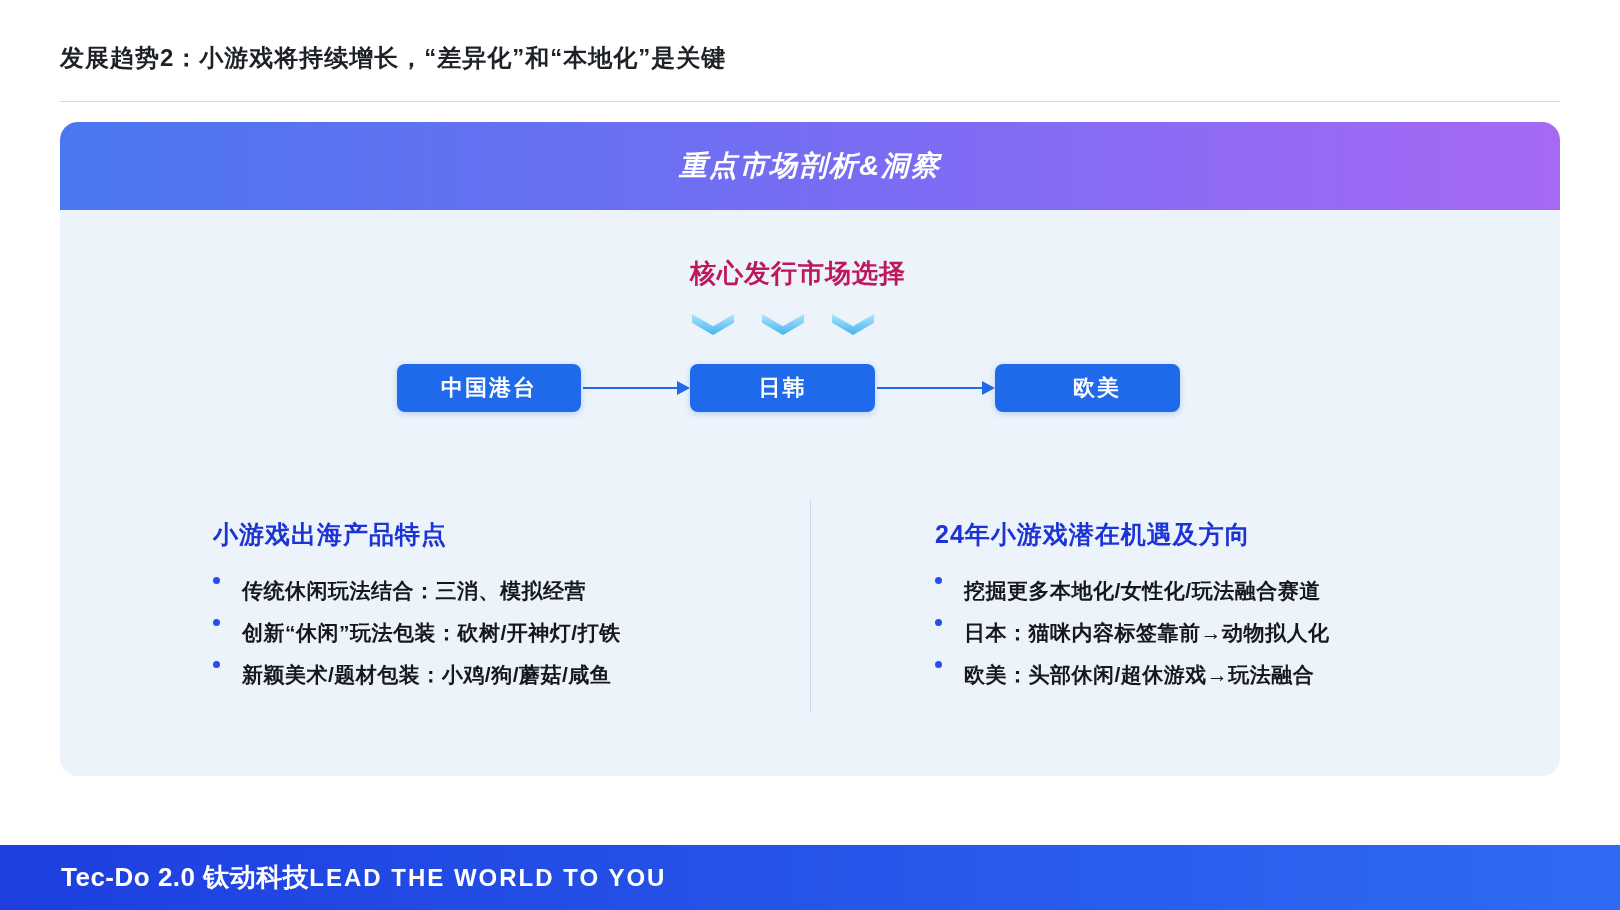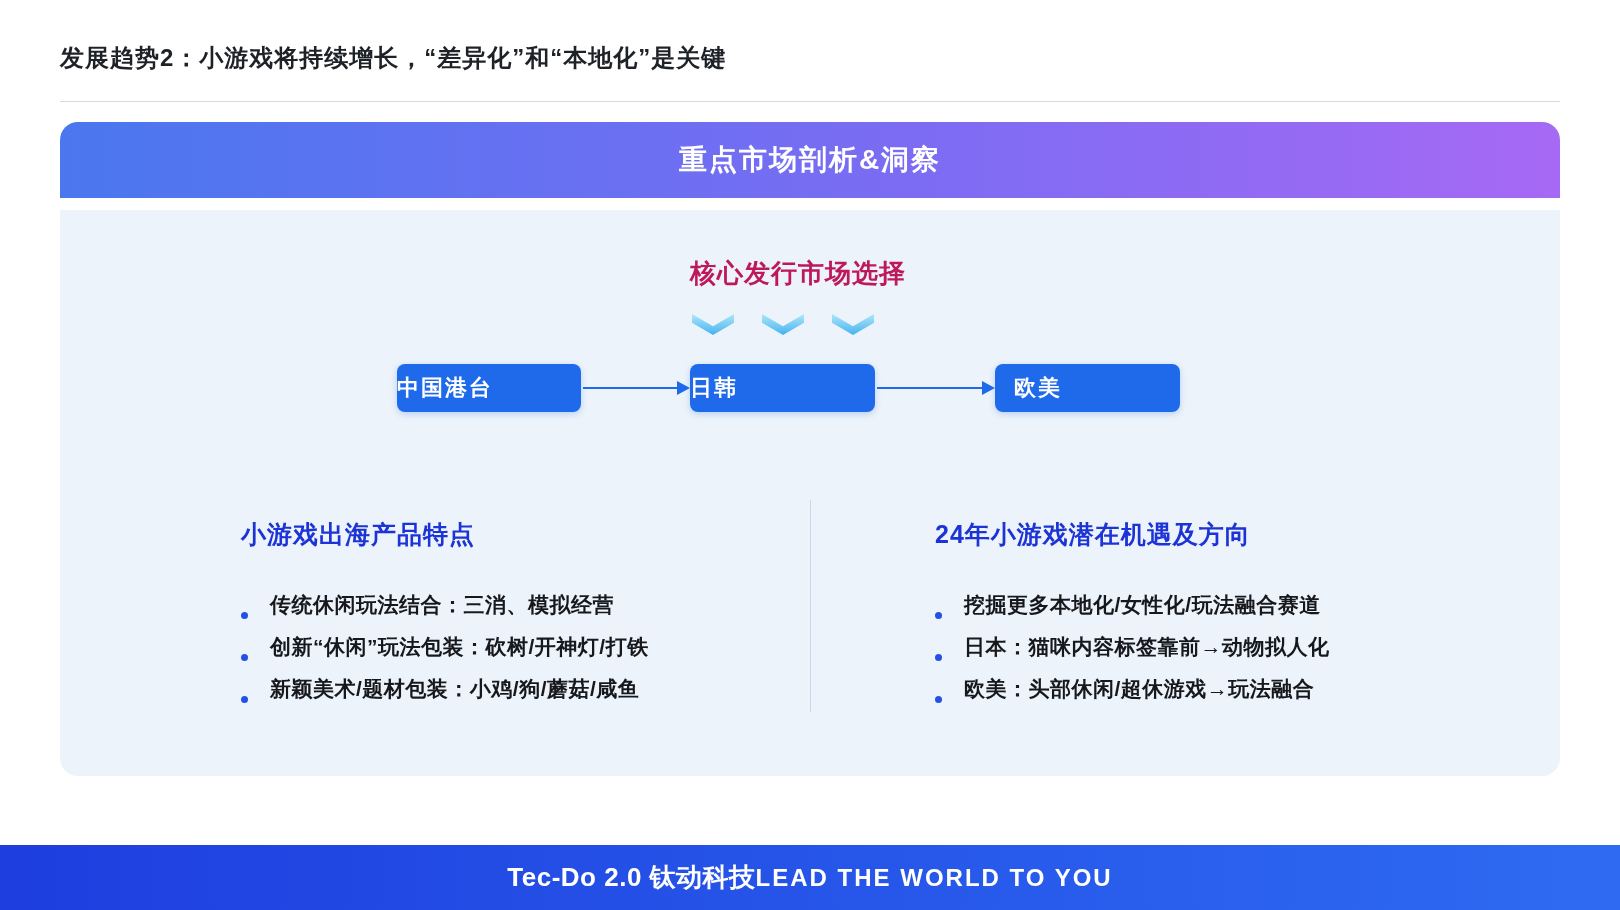--- a/index.html
+++ b/index.html
@@ -8,62 +8,62 @@
     --footer-start:#1E3EDF; --footer-end:#2E6BF2; --text-dark:#1E2227;
   }
   *{margin:0;padding:0;box-sizing:border-box;}
   html,body{width:1620px;height:910px;}
   body{font-family:"Liberation Sans","DejaVu Sans",sans-serif;background:#ffffff;overflow:hidden;position:relative;}
   .slide{position:relative;width:1620px;height:910px;background:#ffffff;}
 
   .title{position:absolute;left:60px;top:42px;font-size:24px;font-weight:800;color:var(--text-dark);letter-spacing:1px;white-space:nowrap;}
   .title-rule{position:absolute;left:60px;top:101px;width:1500px;height:1px;background:#D9D9D9;}
 
-  .banner{position:absolute;left:60px;top:122px;width:1500px;height:76px;border-radius:18px 18px 0 0;
+  .banner{position:absolute;left:60px;top:122px;width:1500px;height:88px;border-radius:18px 18px 0 0;
     background:linear-gradient(90deg,var(--banner-start) 0%,#7A6CF3 55%,var(--banner-end) 100%);
-    display:flex;align-items:center;justify-content:center;}
+    display:flex;align-items:center;justify-content:center;font-style:italic;}
   .banner span{color:#ffffff;font-size:28px;font-weight:800;letter-spacing:2px;}
 
   .panel{position:absolute;left:60px;top:210px;width:1500px;height:566px;background:var(--panel-bg);
     border-radius:0 0 18px 18px;}
 
   .flow-heading{position:absolute;left:630px;top:46px;width:185px;text-align:center;white-space:nowrap;
     font-size:26px;font-weight:800;color:#be185d;letter-spacing:1px;}
 
   .chevrons{position:absolute;left:632px;top:104px;width:182px;display:flex;justify-content:space-between;}
   .chev{display:block;width:42px;height:21px;
     background:linear-gradient(180deg,#AEE7FB 0%,#45B2EE 100%);
     clip-path:polygon(0 0,50% 58%,100% 0,100% 42%,50% 100%,0 42%);}
 
   .market-btn{position:absolute;top:154px;height:48px;background:var(--node-blue);border-radius:8px;
-    display:flex;align-items:center;box-shadow:0 2px 6px rgba(30,106,234,.25);}
+    display:flex;align-items:center;justify-content:center;box-shadow:0 2px 6px rgba(30,106,234,.25);}
   .market-btn span{color:#ffffff;font-size:22px;font-weight:700;letter-spacing:2px;}
   .btn-1{left:337px;width:184px;}
   .btn-2{left:630px;width:185px;}
   .btn-3{left:935px;width:185px;padding-left:19px;}
 
   .flow-arrow{position:absolute;top:177px;height:2px;background:var(--node-blue);}
   .flow-arrow::after{content:"";position:absolute;right:-12px;top:-6px;width:0;height:0;
     border-left:13px solid var(--node-blue);border-top:7px solid transparent;border-bottom:7px solid transparent;}
   .arrow-1{left:523px;width:95px;}
   .arrow-2{left:817px;width:106px;}
 
   .v-divider{position:absolute;left:750px;top:290px;width:1px;height:212px;background:#C5DAEE;}
 
   .info-col{position:absolute;top:308px;width:640px;}
-  .info-col.left{left:153px;margin-left:28px;}
+  .info-col.left{left:153px;}
   .info-col.right{left:875px;}
   .col-title{font-size:25px;font-weight:800;color:var(--heading-blue);letter-spacing:1px;margin-bottom:26px;}
   .bullets{list-style:none;}
-  .bullets li{display:flex;align-items:flex-end;height:42px;font-size:21px;color:#16181C;font-weight:600;letter-spacing:0.5px;}
+  .bullets li{display:flex;align-items:flex-start;height:42px;font-size:21px;color:#16181C;font-weight:600;letter-spacing:0.5px;}
   .bullets .dot{width:7px;height:7px;border-radius:50%;background:#2450E8;margin-right:22px;flex:0 0 auto;}
 
   .footer{position:absolute;left:0;top:845px;width:1620px;height:65px;
     background:linear-gradient(90deg,var(--footer-start) 0%,var(--footer-end) 100%);
-    display:flex;align-items:center;justify-content:center;padding:0 61px;}
+    display:flex;align-items:center;justify-content:flex-start;padding:0 61px;}
   .footer .brand{color:#ffffff;font-size:26px;font-weight:800;letter-spacing:0.5px;}
   .footer .slogan{color:#ffffff;font-size:24px;font-weight:700;letter-spacing:2px;}
 </style>
 </head>
 <body>
 
 <div class="slide">
 
   <h1 class="title">发展趋势2：小游戏将持续增长，“差异化”和“本地化”是关键</h1>
   <div class="title-rule"></div>

